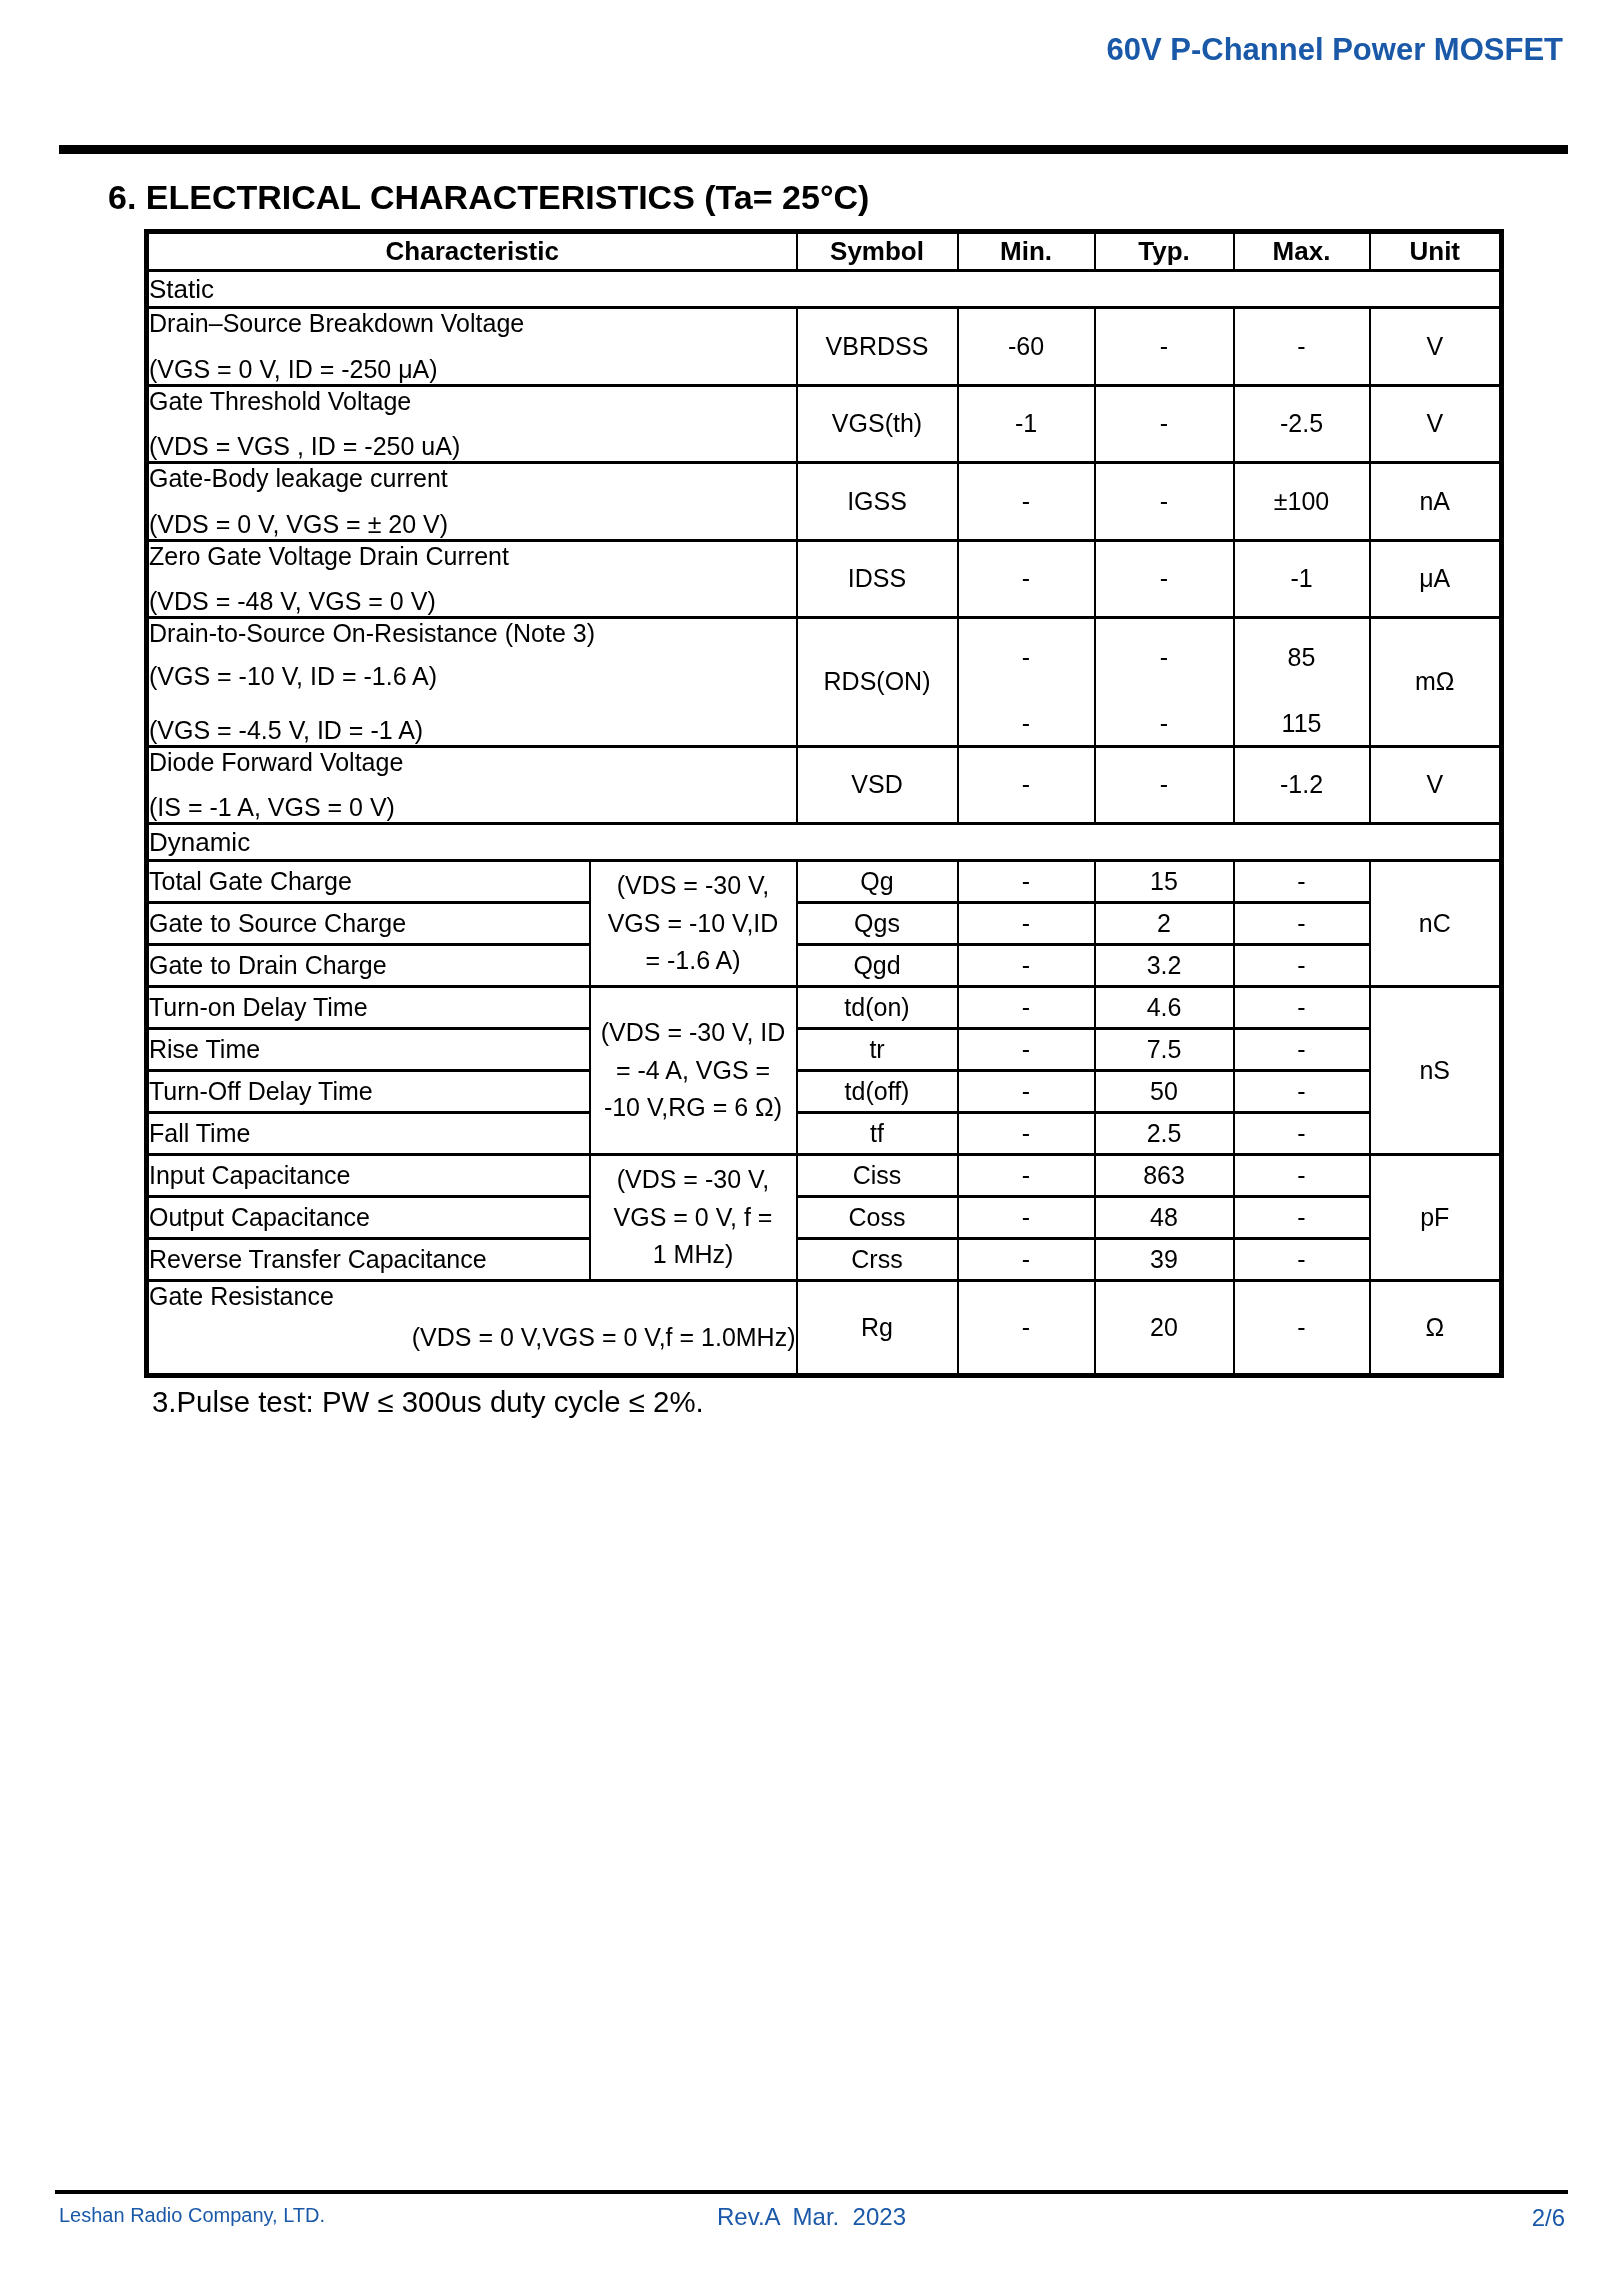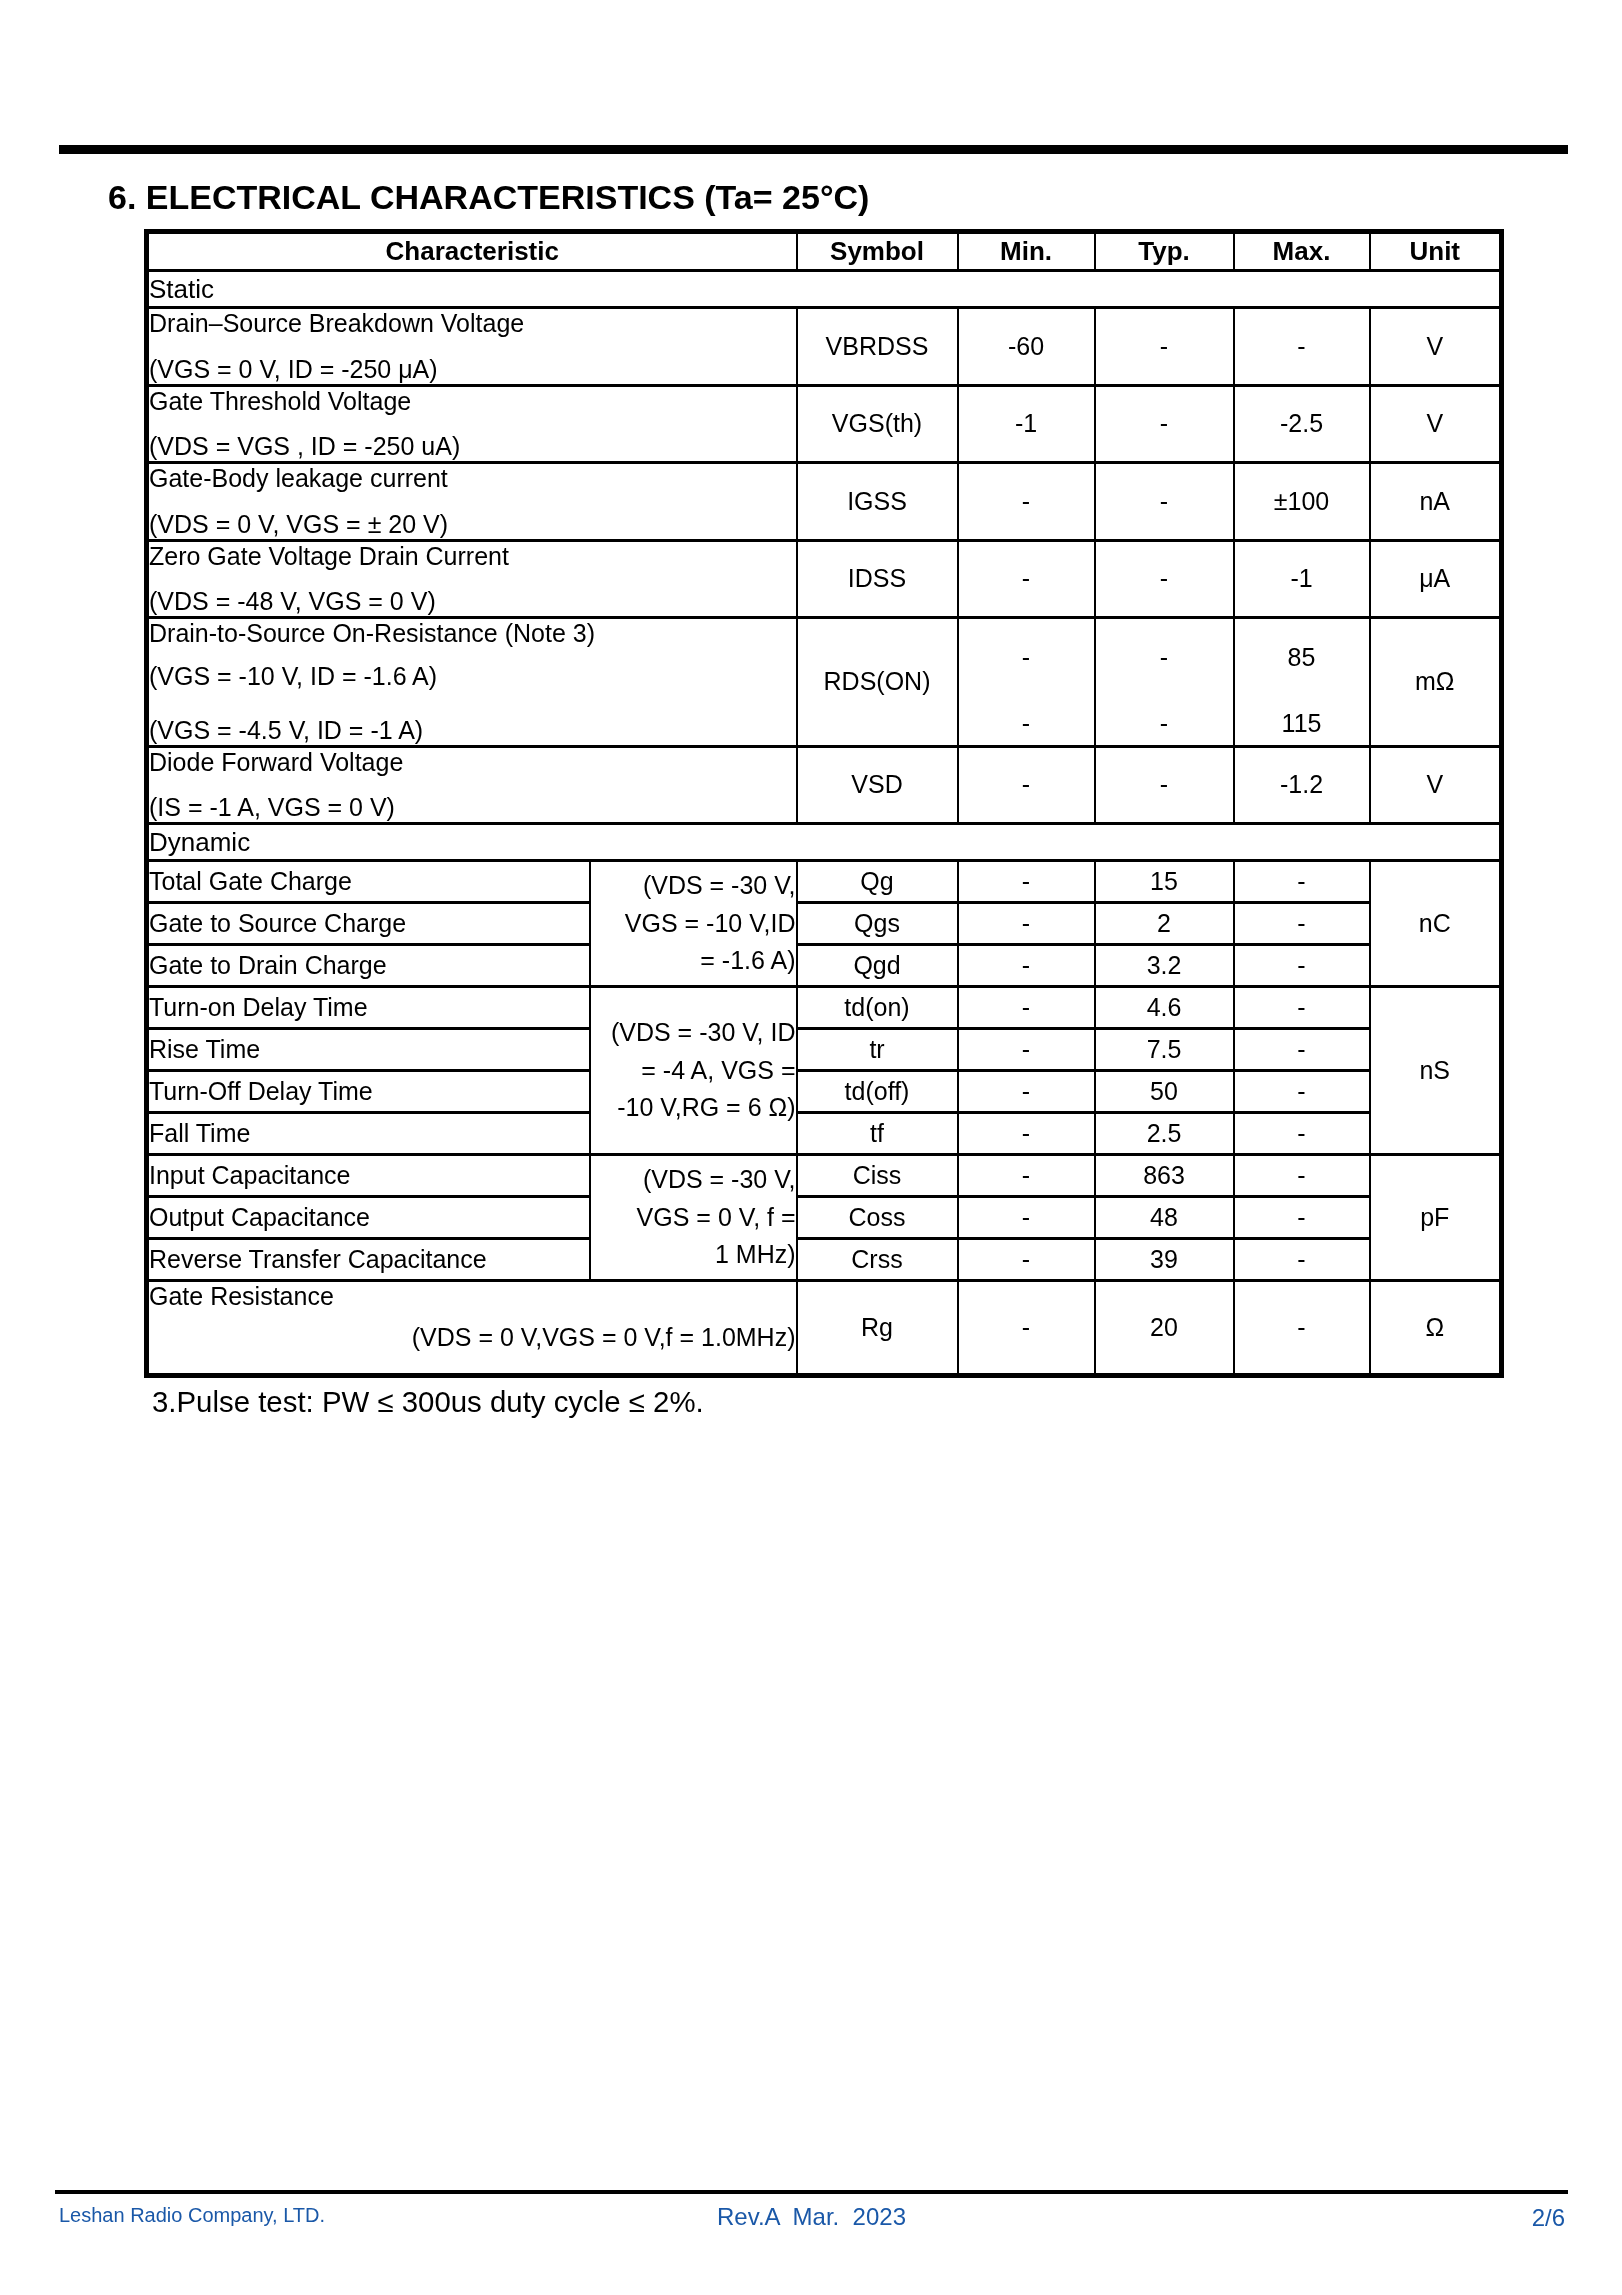--- a/index.html
+++ b/index.html
@@ -32,40 +32,41 @@
   tr.one{height:42px;}
   tr.rg{height:95px;}
   .seccell{text-align:left;vertical-align:middle;padding-left:5.2px;font-size:26px;}
   .charcell{vertical-align:top;text-align:left;padding:6.5px 3.9px 6.5px 6.5px;line-height:1.15;}
   .charcell .cond{margin-top:17px;}
   .rdscell .cond1{margin-top:14.4px;}
   .rdscell .cond2{margin-top:25px;}
   .rgcell .cond{margin-top:12px;text-align:right;}
   .namecell{vertical-align:middle;text-align:left;padding-left:6.5px;}
   .mid{text-align:center;vertical-align:middle;}
-  .cond-group{text-align:right;vertical-align:middle;white-space:pre-line;line-height:1.5;}
+  .cond-group{text-align:center;vertical-align:middle;white-space:pre-line;line-height:1.5;}
   .v2{display:flex;flex-direction:column;align-items:center;justify-content:center;
       gap:37px;padding-top:17px;}
 
   
   .note{position:absolute;left:152px;top:1385px;font-size:29.4px;}
 
   
   .footer-rule{position:absolute;left:55px;width:1513px;top:2190px;height:3.9px;background:#000;}
   .footer-left{position:absolute;left:59px;top:2204px;font-size:20px;color:var(--brand,#1a58a8);}
   .footer-center{position:absolute;left:0;right:0;top:2203px;text-align:center;font-size:24px;
                  color:var(--brand,#1a58a8);white-space:pre;}
   .footer-right{position:absolute;right:58px;top:2204px;font-size:24px;color:var(--brand,#1a58a8);}
 </style>
 </head>
 <body>
 
 <div class="page">
 
   <div class="title-block">
+    <div class="subtitle">60V P-Channel Power MOSFET</div>
   </div>
   <div class="top-rule"></div>
 
   <div class="heading">6. ELECTRICAL CHARACTERISTICS (Ta= 25°C)</div>
 
   <table class="etable">
     <colgroup>
       <col style="width:443px">
         <col style="width:207px">
         <col style="width:161px">

